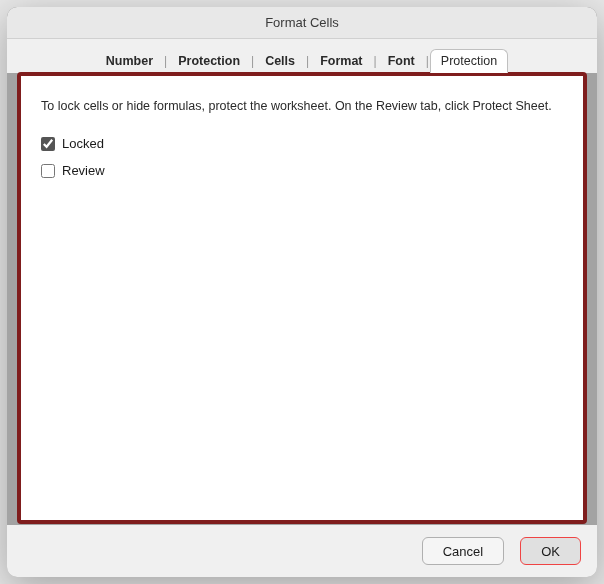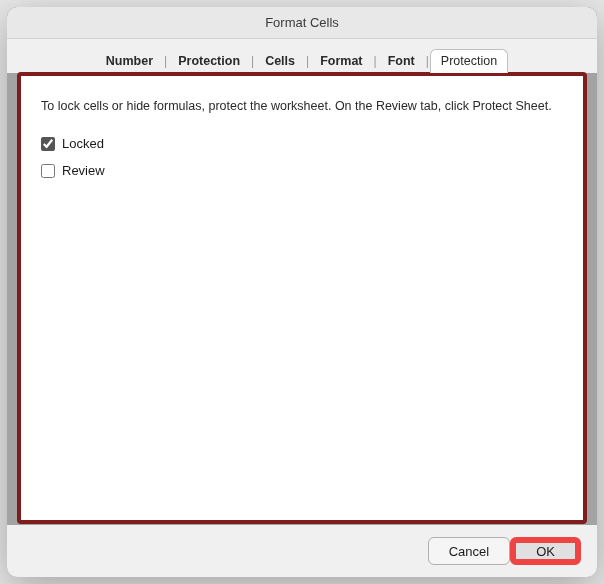--- a/index.html
+++ b/index.html
@@ -119,39 +119,39 @@
       font-size: 13px;
       color: #1a1a1a;
       cursor: pointer;
     }
 
     .button-bar {
       display: flex;
       justify-content: flex-end;
       align-items: center;
       padding: 12px 16px;
-      gap: 0;
+      gap: 16px;
       background: #f0f0f0;
       border-top: none;
     }
 
     .btn {
       height: 28px;
       padding: 0 20px;
       border-radius: 6px;
       font-size: 13px;
       cursor: pointer;
       border: 1px solid #b0b0b0;
       background: #f5f5f5;
       color: #1a1a1a;
     }
 
     .btn-primary {
       background: #e0e0e0;
-      border: 6px solid #ef4444;
+      border: 1px solid #ef4444;
       font-weight: 500;
     }
   </style>
 </head>
 <body>
 
 <div class="dialog-window">
   <div class="title-bar">
     <span class="title-bar-text">Format Cells</span>
   </div>

